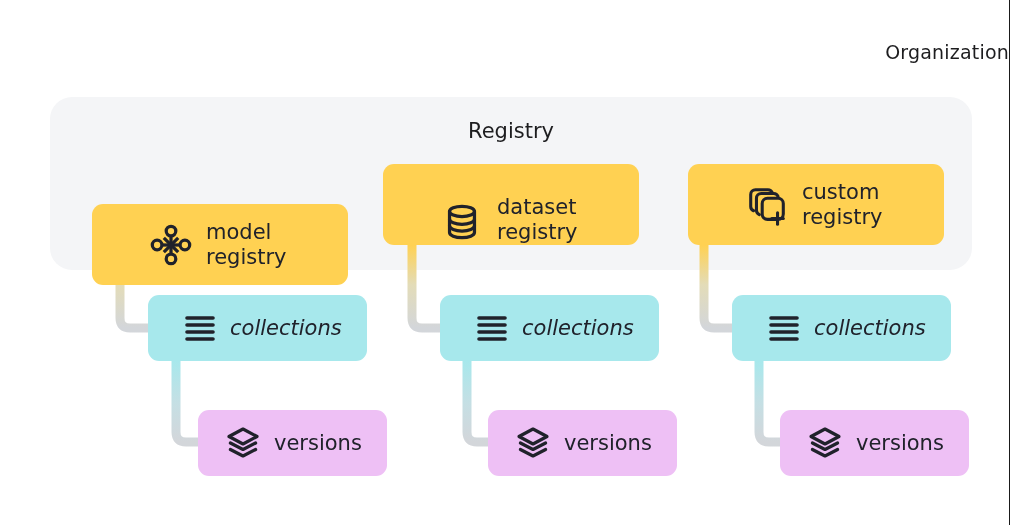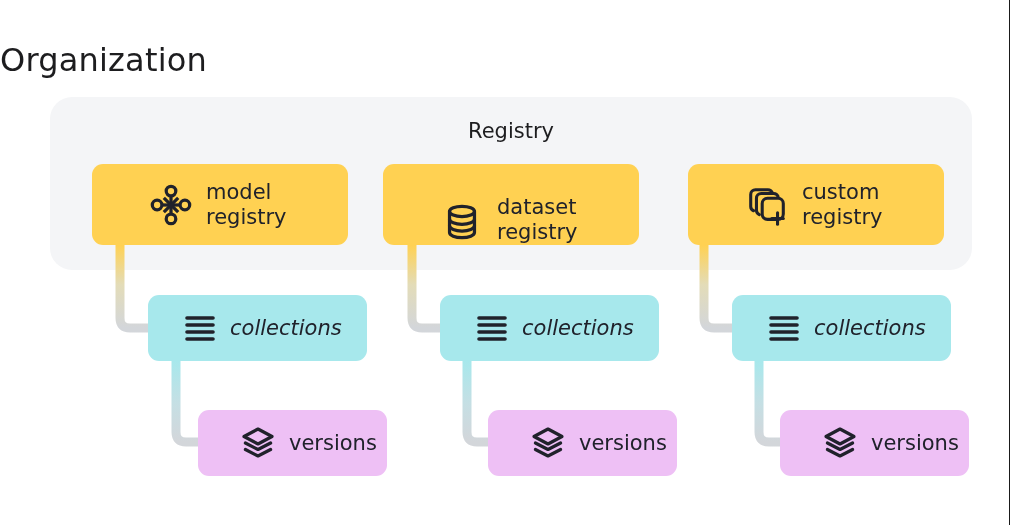--- a/index.html
+++ b/index.html
@@ -12,22 +12,22 @@
   }
   #canvas{position:absolute;left:0;top:0;width:1022px;height:525px;}
 
   .page-edge{
     position:absolute;top:0;right:12px;width:1.5px;height:525px;
     background:#1a1a1a;
   }
 
   .title{
     position:absolute;left:0;top:41px;width:1009px;
-    text-align:left;
-    font-size:32px;color:#1d1d1f;
+    text-align:right;
+    font-size:19px;color:#1d1d1f;
     font-weight:400;
     letter-spacing:0.2px;
   }
 
   .registry-panel{
     position:absolute;left:50px;top:97px;width:922px;height:173px;
     background:#f4f5f7;border-radius:22px;
   }
   .registry-label{
     position:absolute;left:0;top:22px;width:922px;
@@ -50,41 +50,41 @@
   }
 
   
   .reg-card{
     top:164px;width:256px;height:81px;
     background:#ffd152;border-radius:11px;
     padding-left:56px;
   }
   .reg-card .ico{width:46px;height:46px;margin-right:12px;}
   .reg-card .lbl{font-size:21px;}
-  #reg-0{left:92px;}
+  #reg-0{left:92px;margin-top:40px;}
   #reg-1{left:383px;align-items:flex-end;}
   #reg-2{left:688px;}
 
   
   .coll-card{
     top:295px;width:219px;height:66px;
     background:#a7e8ec;border-radius:11px;
     padding-left:35px;
   }
   .coll-card .ico{width:34px;height:34px;margin-right:13px;}
   .coll-card .lbl{font-size:21px;font-style:italic;}
   #coll-0{left:148px;}
   #coll-1{left:440px;}
   #coll-2{left:732px;}
 
   
   .ver-card{
     top:410px;width:189px;height:66px;
     background:#eec0f5;border-radius:11px;
-    padding-left:42px;
+    padding-left:27px;
   }
   .ver-card .ico{width:36px;height:36px;margin-right:13px;}
   .ver-card .lbl{font-size:21px;}
   #ver-0{left:198px;}
   #ver-1{left:488px;}
   #ver-2{left:780px;}
 
   svg.connectors{
     position:absolute;left:0;top:0;width:1022px;height:525px;
     z-index:1;pointer-events:none;

